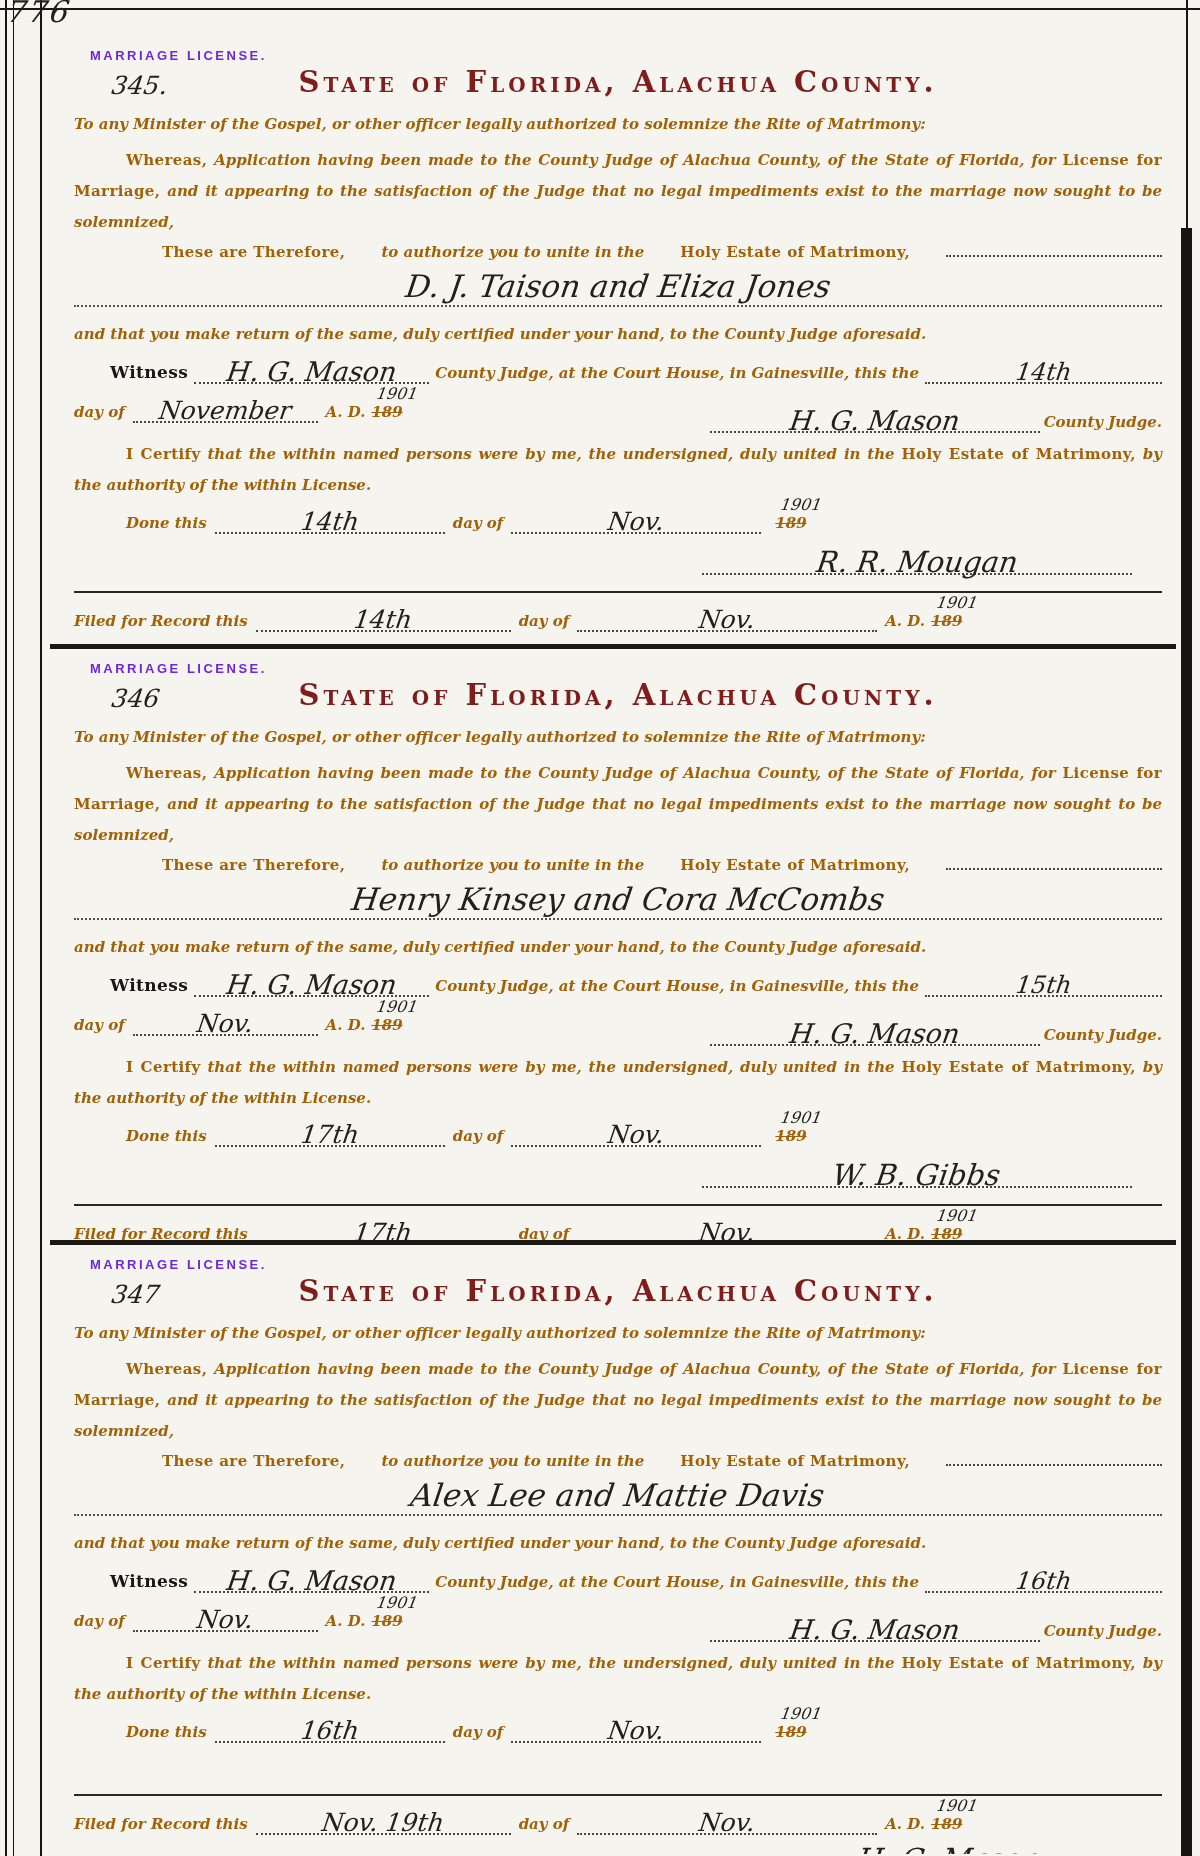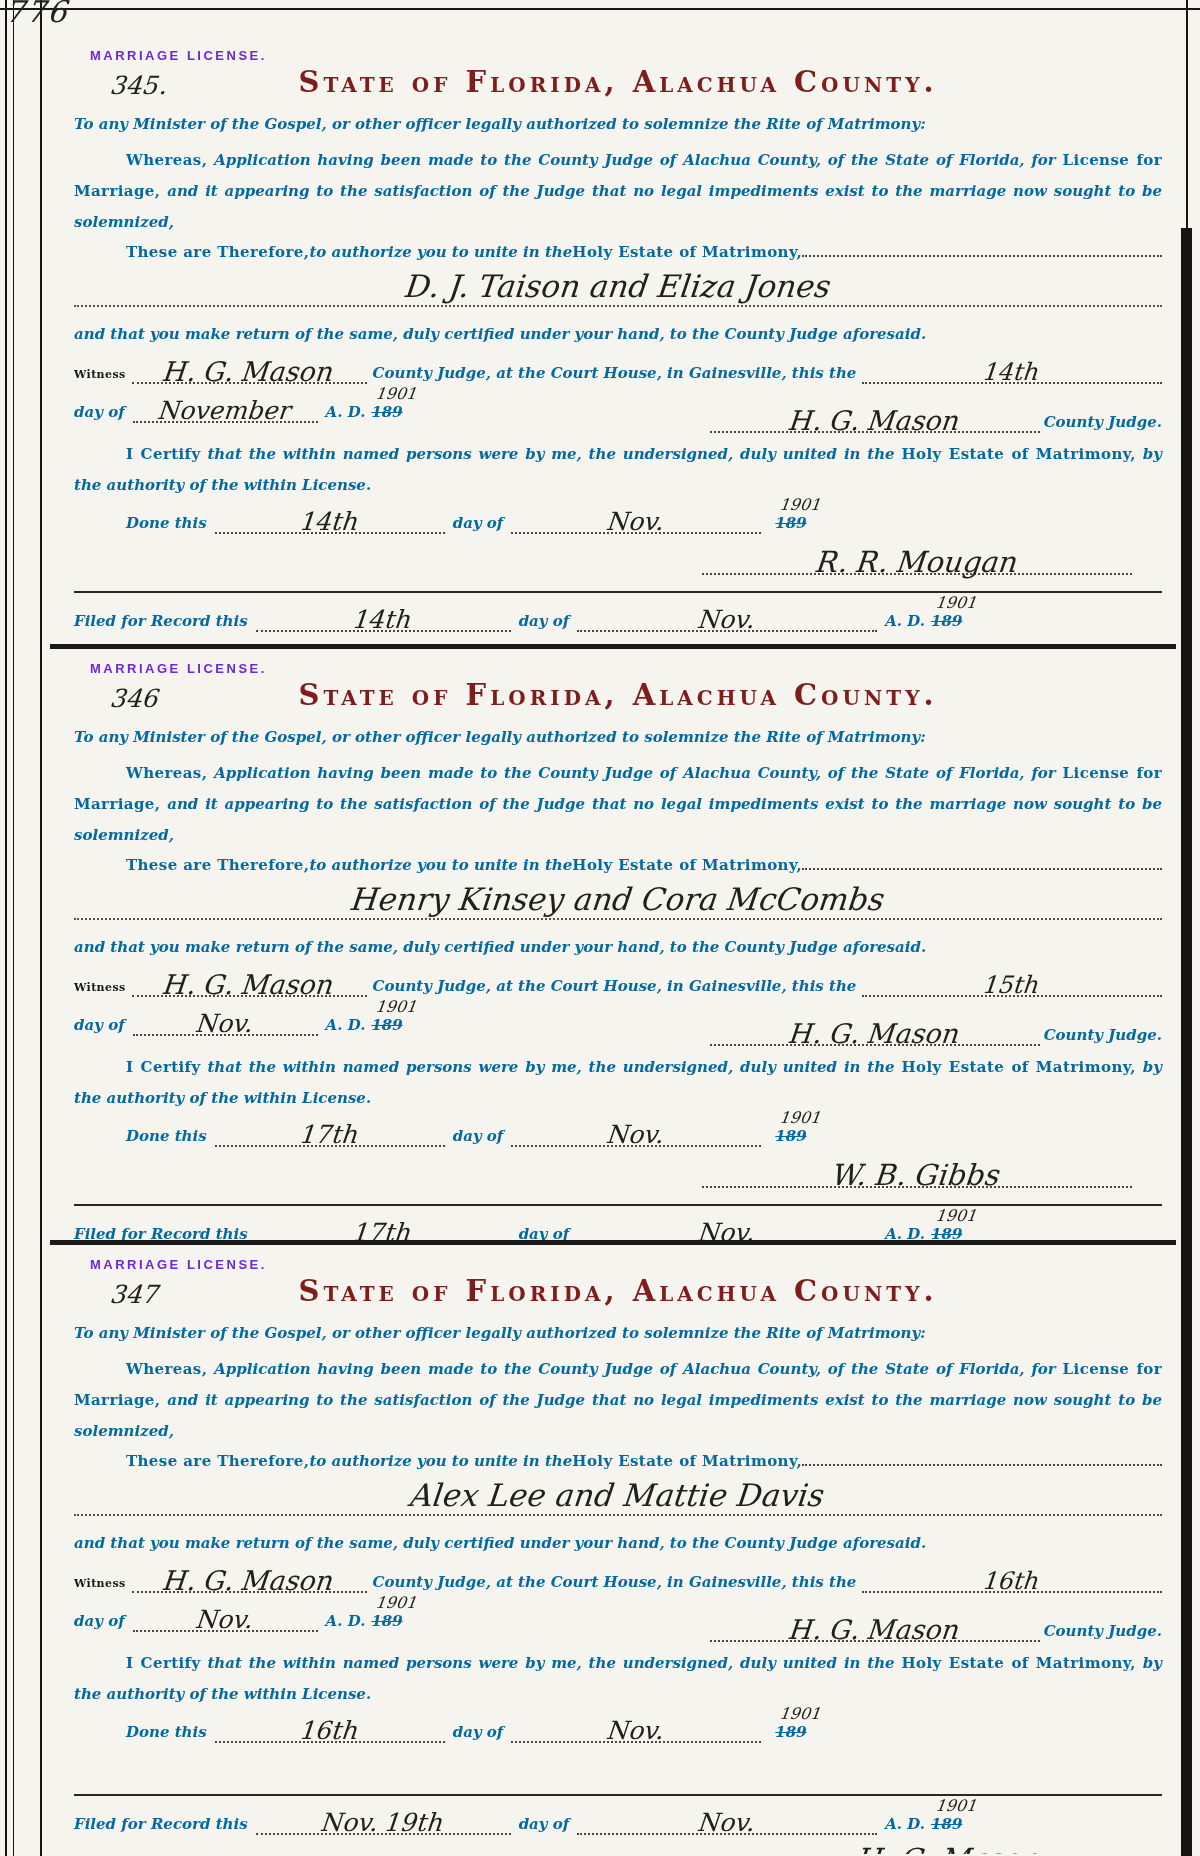--- a/index.html
+++ b/index.html
@@ -36,21 +36,21 @@
     box-sizing:border-box;
   }
   #records .record:nth-child(1){height:634px;padding-top:38px;}
   #records .record:nth-child(2){height:596px;}
   #records .record:nth-child(3){height:614px;}
   #records .record + .record{border-top:5px solid #1b1916;}
 
   .printed{
     font-family:"DejaVu Serif",serif;
     font-weight:bold;font-style:italic;
-    font-size:15px;color:#0369a1;
+    font-size:15px;color:#a16207;
   }
   .bl{ 
     font-family:"DejaVu Serif",serif;
     font-weight:bold;font-style:normal;
     letter-spacing:0.4px;
   }
   .hw{ 
     font-family:"DejaVu Serif",serif;
     font-style:italic;font-weight:normal;
     color:#22201d;
@@ -77,34 +77,34 @@
   .para .ind{display:inline-block;width:52px;}
 
   .row{display:flex;align-items:baseline;margin-top:4px;}
   .blank{
     display:inline-block;text-align:center;
     border-bottom:2px dotted #4a463f;
     vertical-align:baseline;
   }
   .leader{flex:1;border-bottom:2px dotted #4a463f;align-self:flex-end;margin-bottom:4px;}
 
-  .therefore{display:flex;align-items:baseline;margin-top:6px;}
+  .therefore{display:flex;align-items:baseline;margin-top:6px;gap:36px;}
   .therefore .ind{width:52px;}
 
   .names-row{
     margin-top:2px;height:42px;
     border-bottom:2px dotted #55504a;
     text-align:center;
   }
   .couple-names{font-size:31px;line-height:46px;}
 
   .return-clause{margin-top:18px;height:26px;}
 
   .witness-row{margin-top:8px;}
-  .witness-row .bl{font-size:11px;}
+  .witness-row .bl{font-size:17px;margin-left:36px;}
   .wit-sig{width:235px;margin:0 6px;}
   .wit-sig .hw{font-size:27px;line-height:20px;position:relative;top:3px;}
   .wit-day{flex:1;margin-left:6px;}
   .wit-day .hw{font-size:24px;line-height:18px;position:relative;top:2px;}
 
   .dayjudge-row{margin-top:14px;}
   .dj-month{width:185px;margin:0 8px;}
   .dj-month .hw{font-size:25px;line-height:18px;position:relative;top:2px;}
   .ad-year{position:relative;display:inline-block;margin-left:6px;}
   .ad-year .yr{

